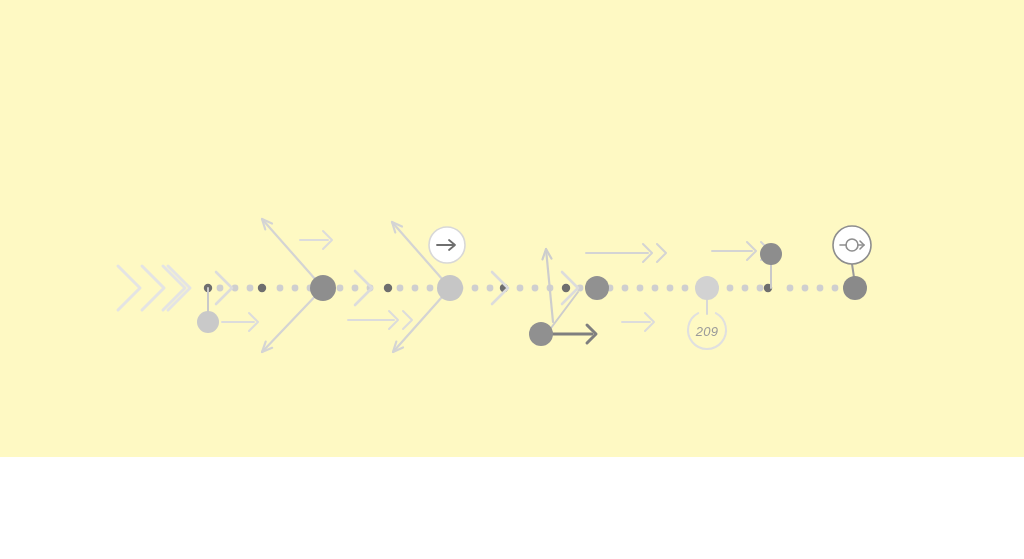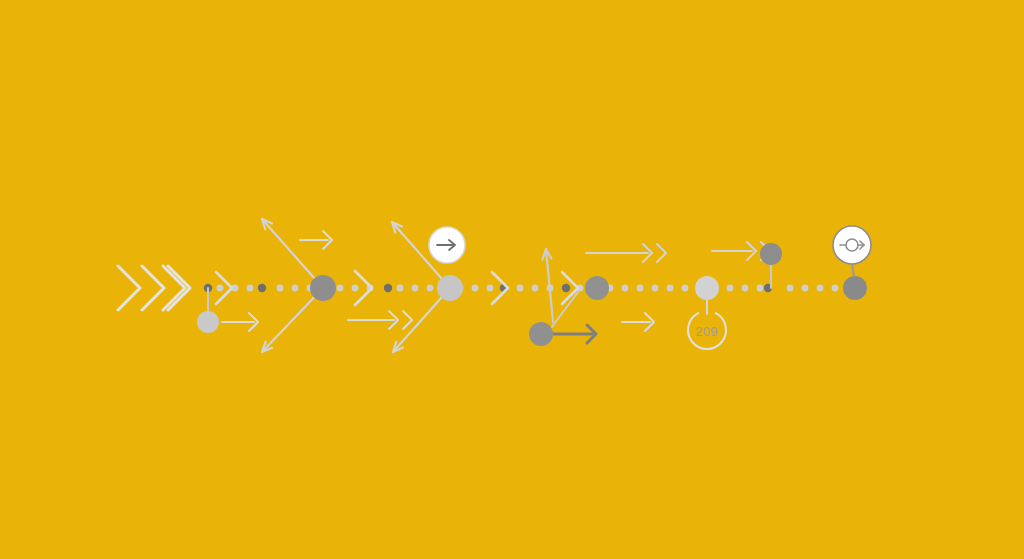--- a/index.html
+++ b/index.html
@@ -10,22 +10,23 @@
   }
   body {
     width: 1024px;
     height: 559px;
     overflow: hidden;
     font-family: "Liberation Sans", sans-serif;
   }
   #canvas-wrap {
     position: relative;
     width: 1024px;
-    height: 559px;
-    background: #eab308;
+    height: 457px;
+    background: #fef9c3;
+    font-style: italic;
   }
   svg#diagram {
     display: block;
     width: 1024px;
     height: 559px;
   }
   .badge-label {
     font-family: "Liberation Sans", sans-serif;
     font-size: 13px;
     fill: #9a9a9a;

